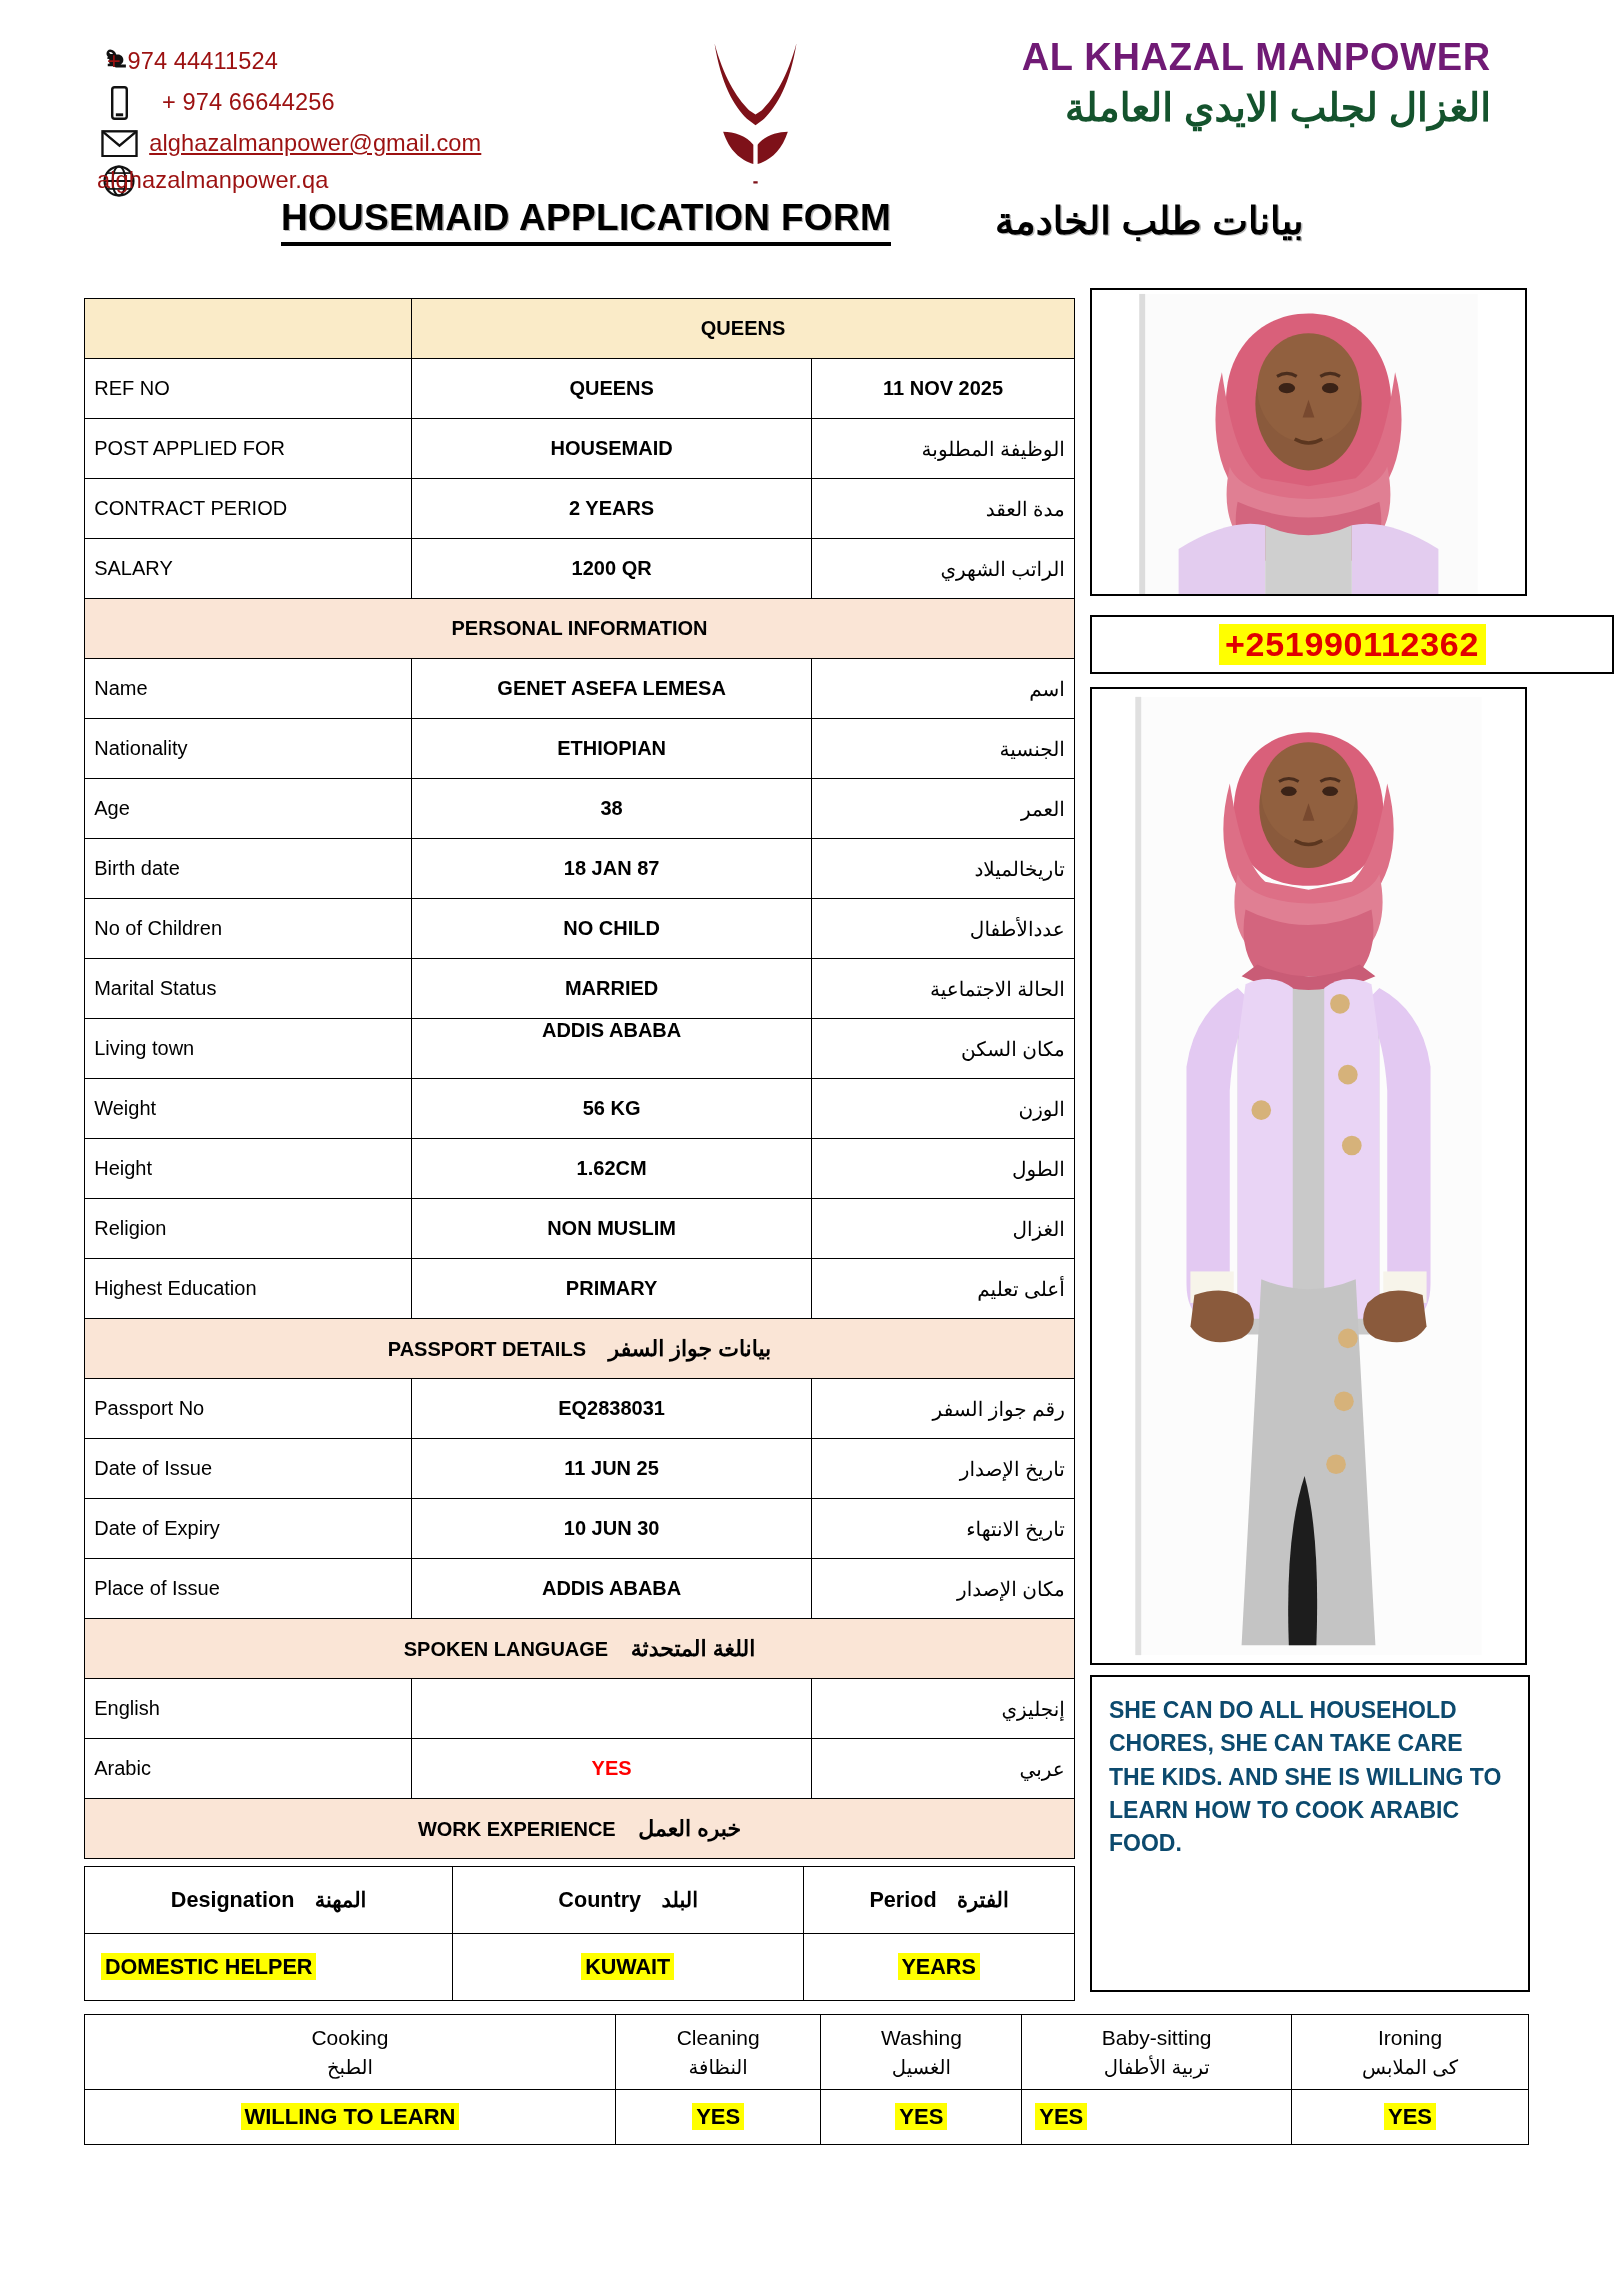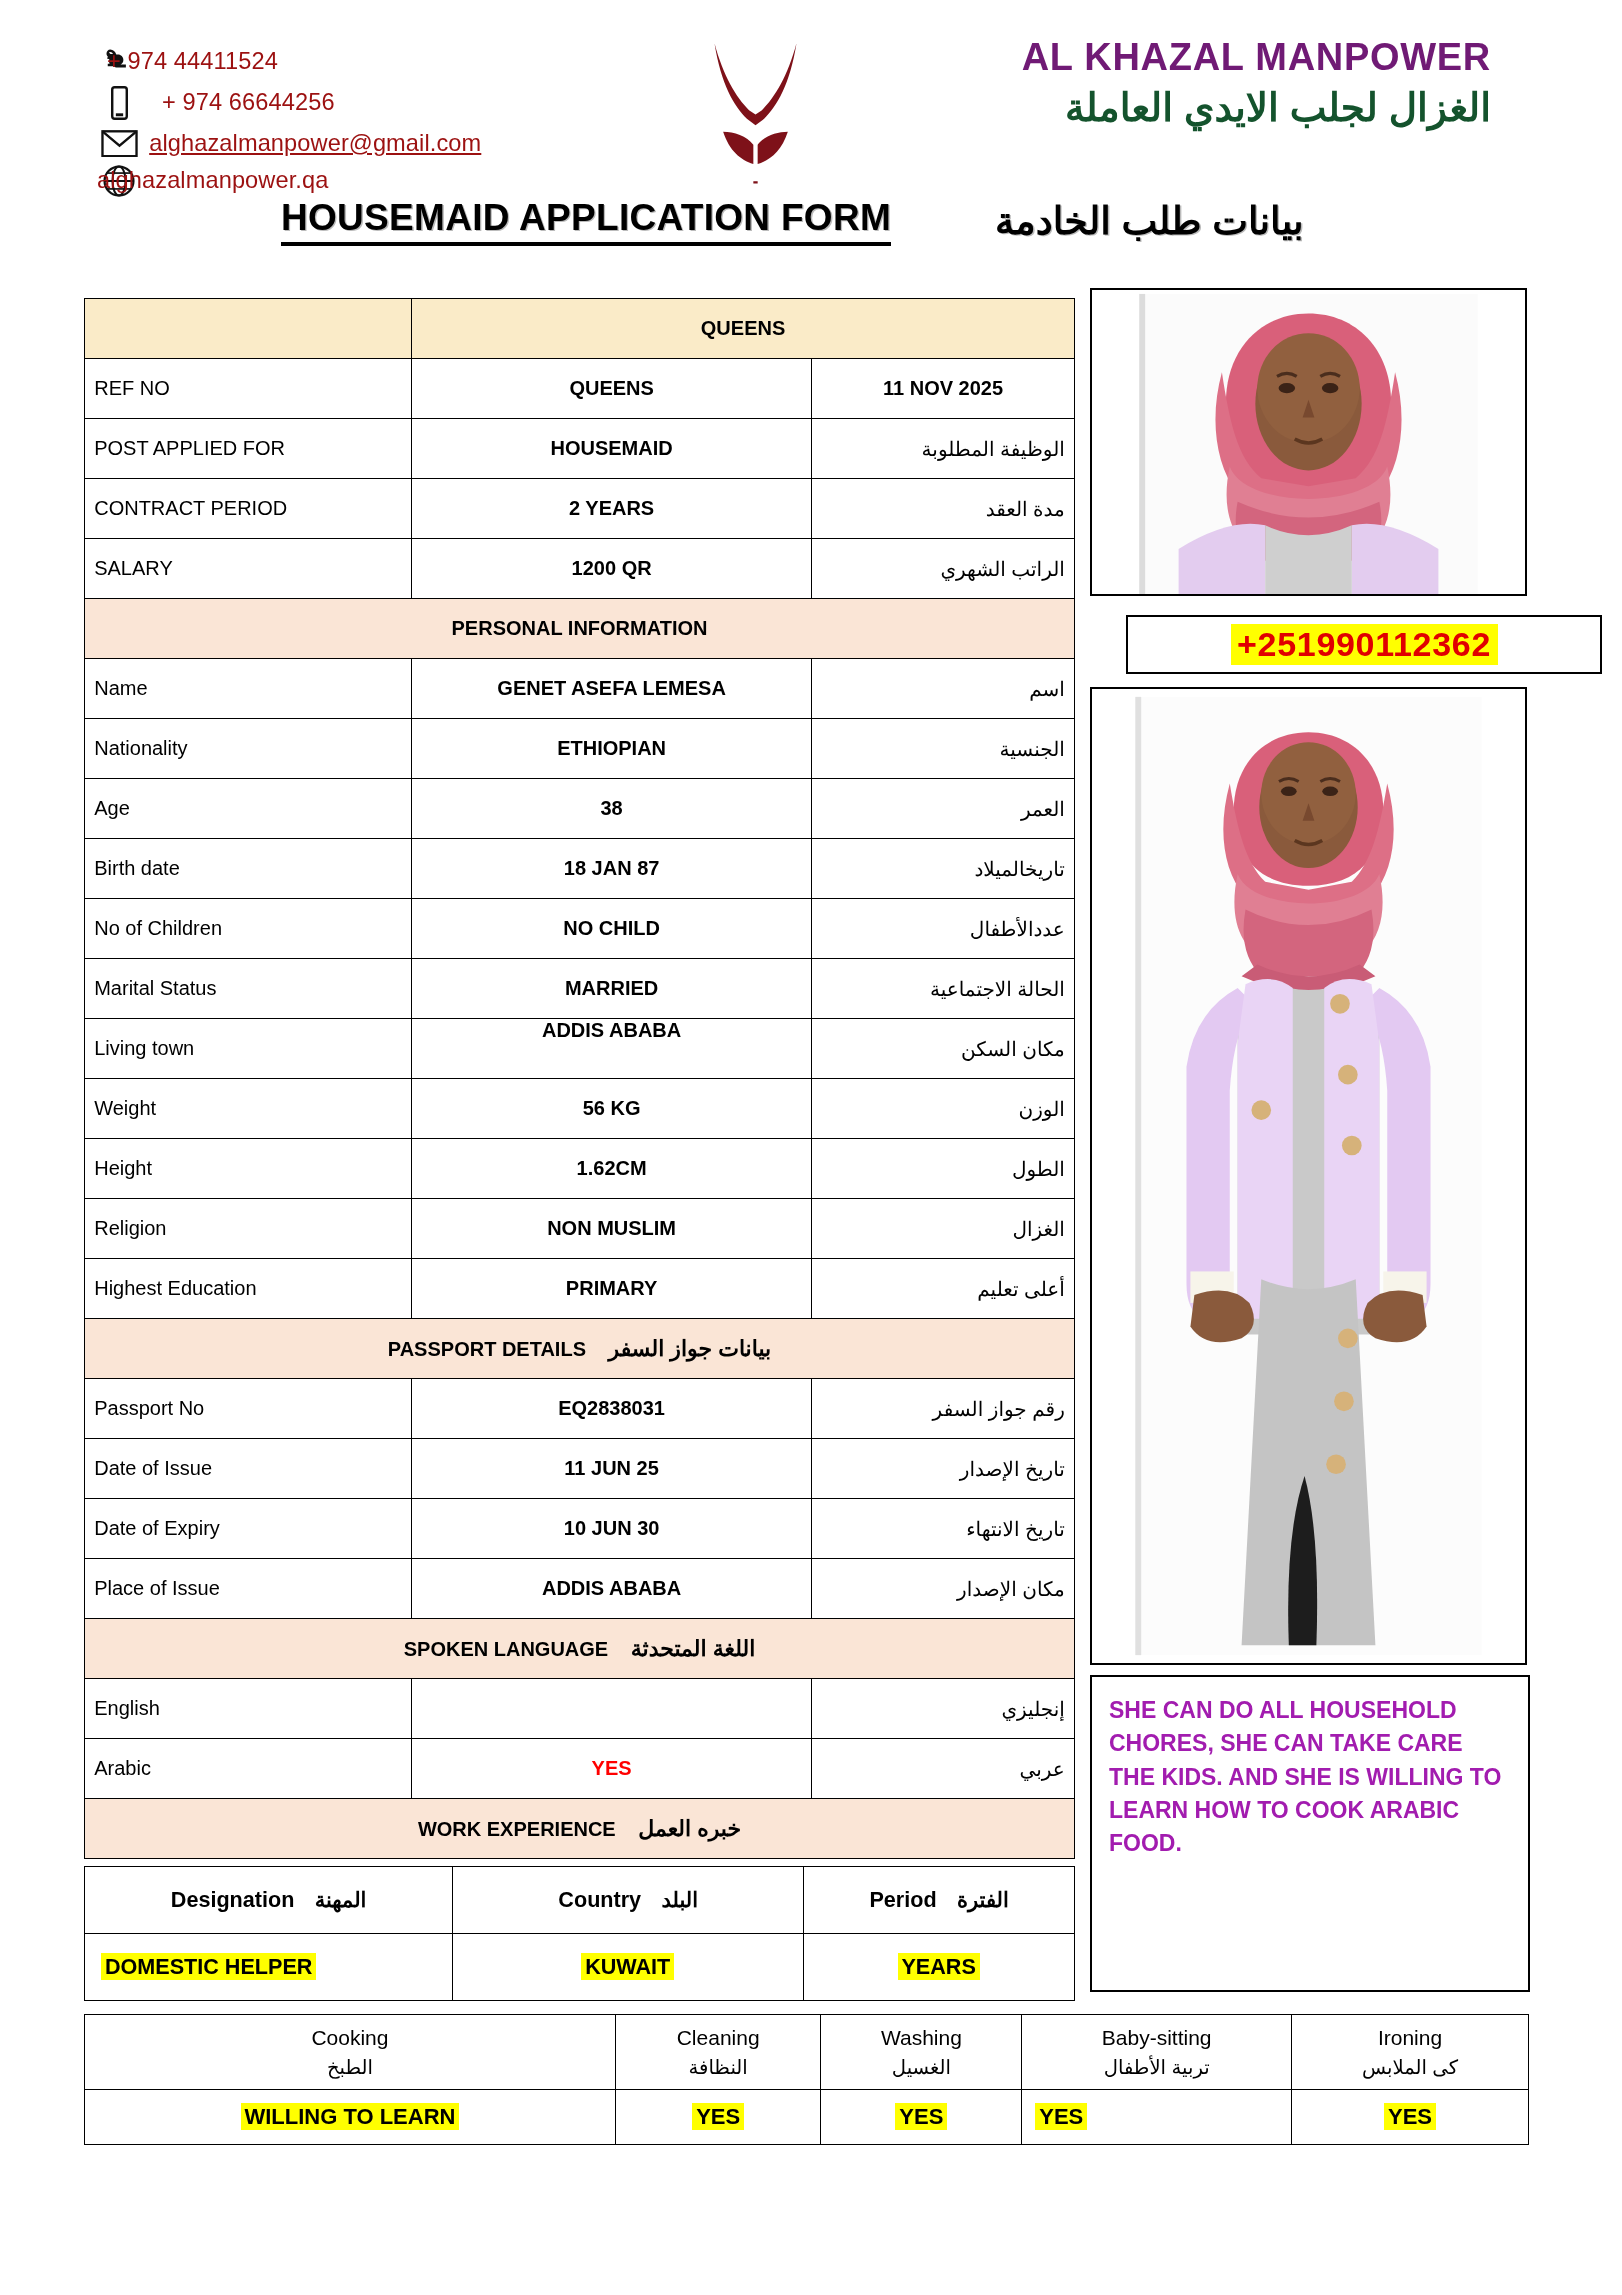--- a/index.html
+++ b/index.html
@@ -60,25 +60,25 @@
   #skills-table{position:absolute;left:84px;top:2014px;width:1445px;border-collapse:collapse;}
   #skills-table td{border:1.3px solid #000;text-align:center;vertical-align:middle;}
   #skills-table .sk-head{height:72px;font-size:21px;line-height:1.45;font-weight:normal;}
   #skills-table .sk-head .sk-ar{display:block;direction:rtl;font-size:19.6px;}
   #skills-table .sk-val{height:52px;font-size:22px;font-weight:bold;}
   .sk-left{text-align:left !important;padding-left:13px;}
 
   
   .pbox{position:absolute;border:2px solid #000;background:#fff;box-sizing:border-box;overflow:hidden;}
   #photo-head{left:1090px;top:288px;width:437px;height:308px;}
-  #phone-box{left:1126px;top:615px;width:476px;height:59px;display:flex;align-items:center;justify-content:center;}
+  #phone-box{left:1090px;top:615px;width:524px;height:59px;display:flex;align-items:center;justify-content:center;}
   .phone-txt{background:#ffff00;color:#e00000;font-weight:bold;font-size:34px;padding:1.3px 6.5px;letter-spacing:0.7px;}
   #photo-full{left:1090px;top:687px;width:437px;height:978px;}
   #remarks-box{left:1090px;top:1675px;width:440px;height:317px;padding:17px 14.4px 0 17px;}
-  .remarks-txt{color:#a21caf;font-weight:bold;font-size:23px;line-height:1.45;}
+  .remarks-txt{color:#0c4a6e;font-weight:bold;font-size:23px;line-height:1.45;}
 
   
   .ph{position:absolute;left:0;top:0;width:100%;height:100%;}
 </style>
 </head>
 <body>
 
 <div id="header">
 
   <div class="contact-block">

